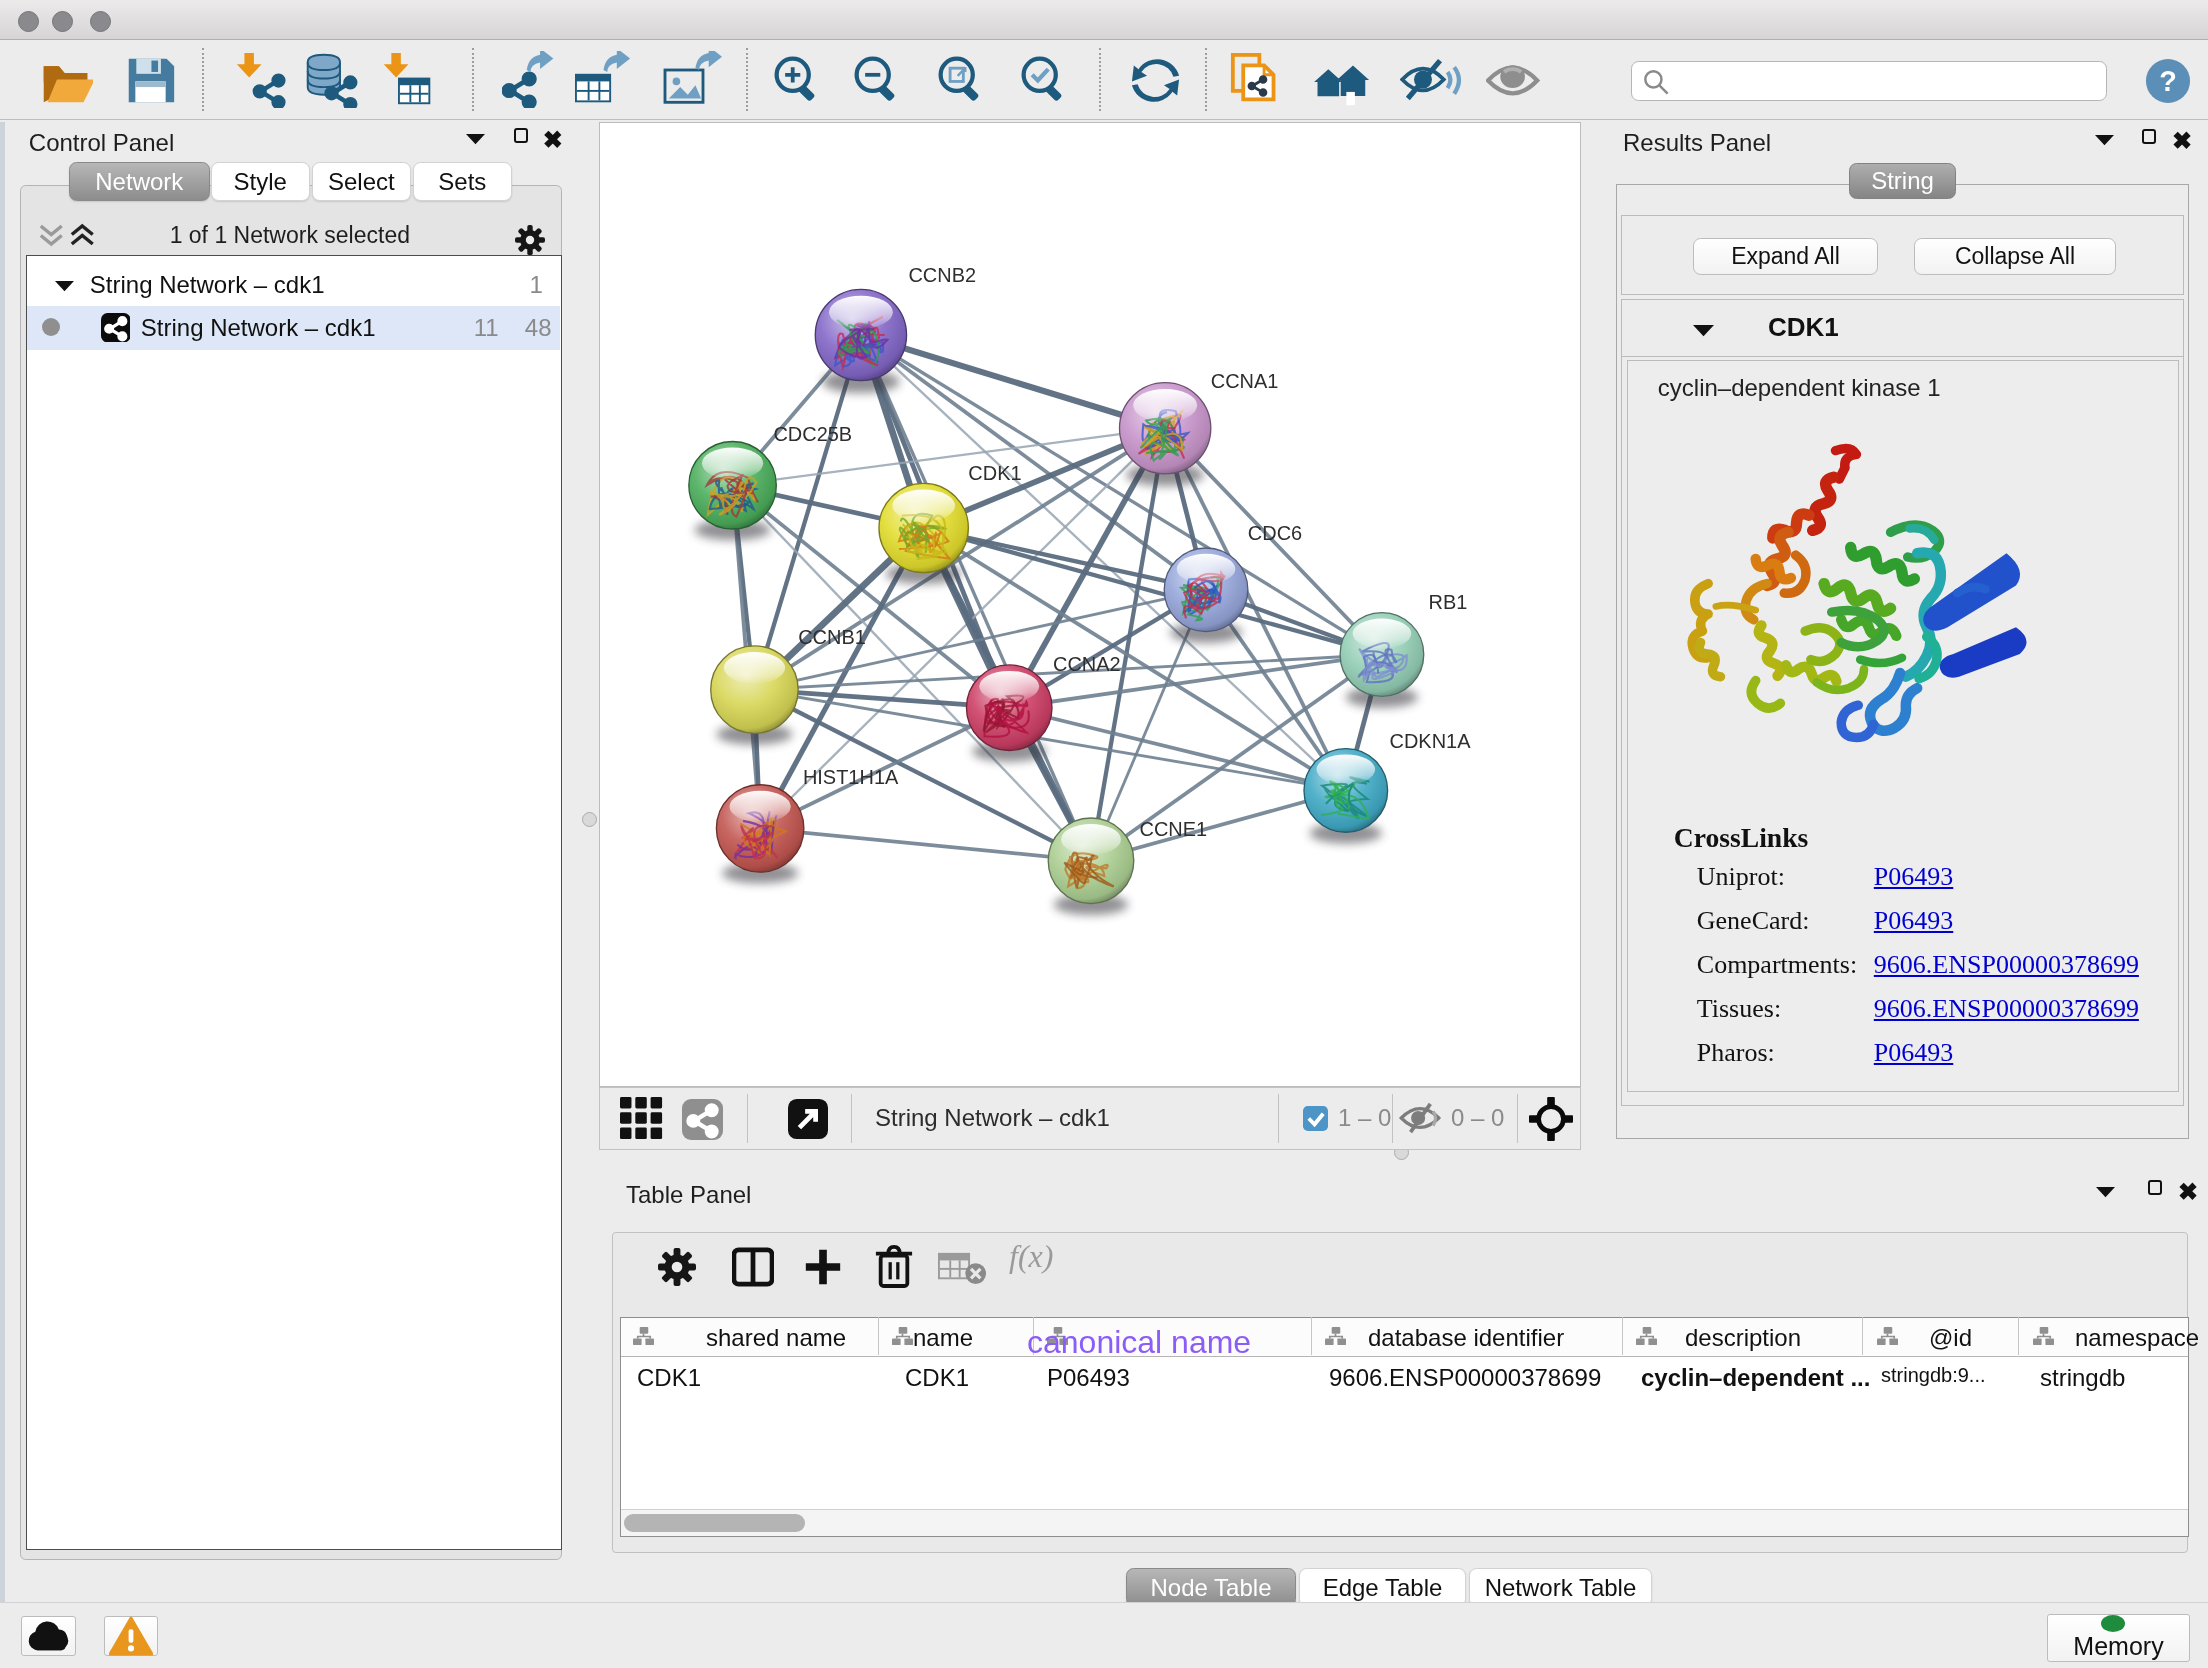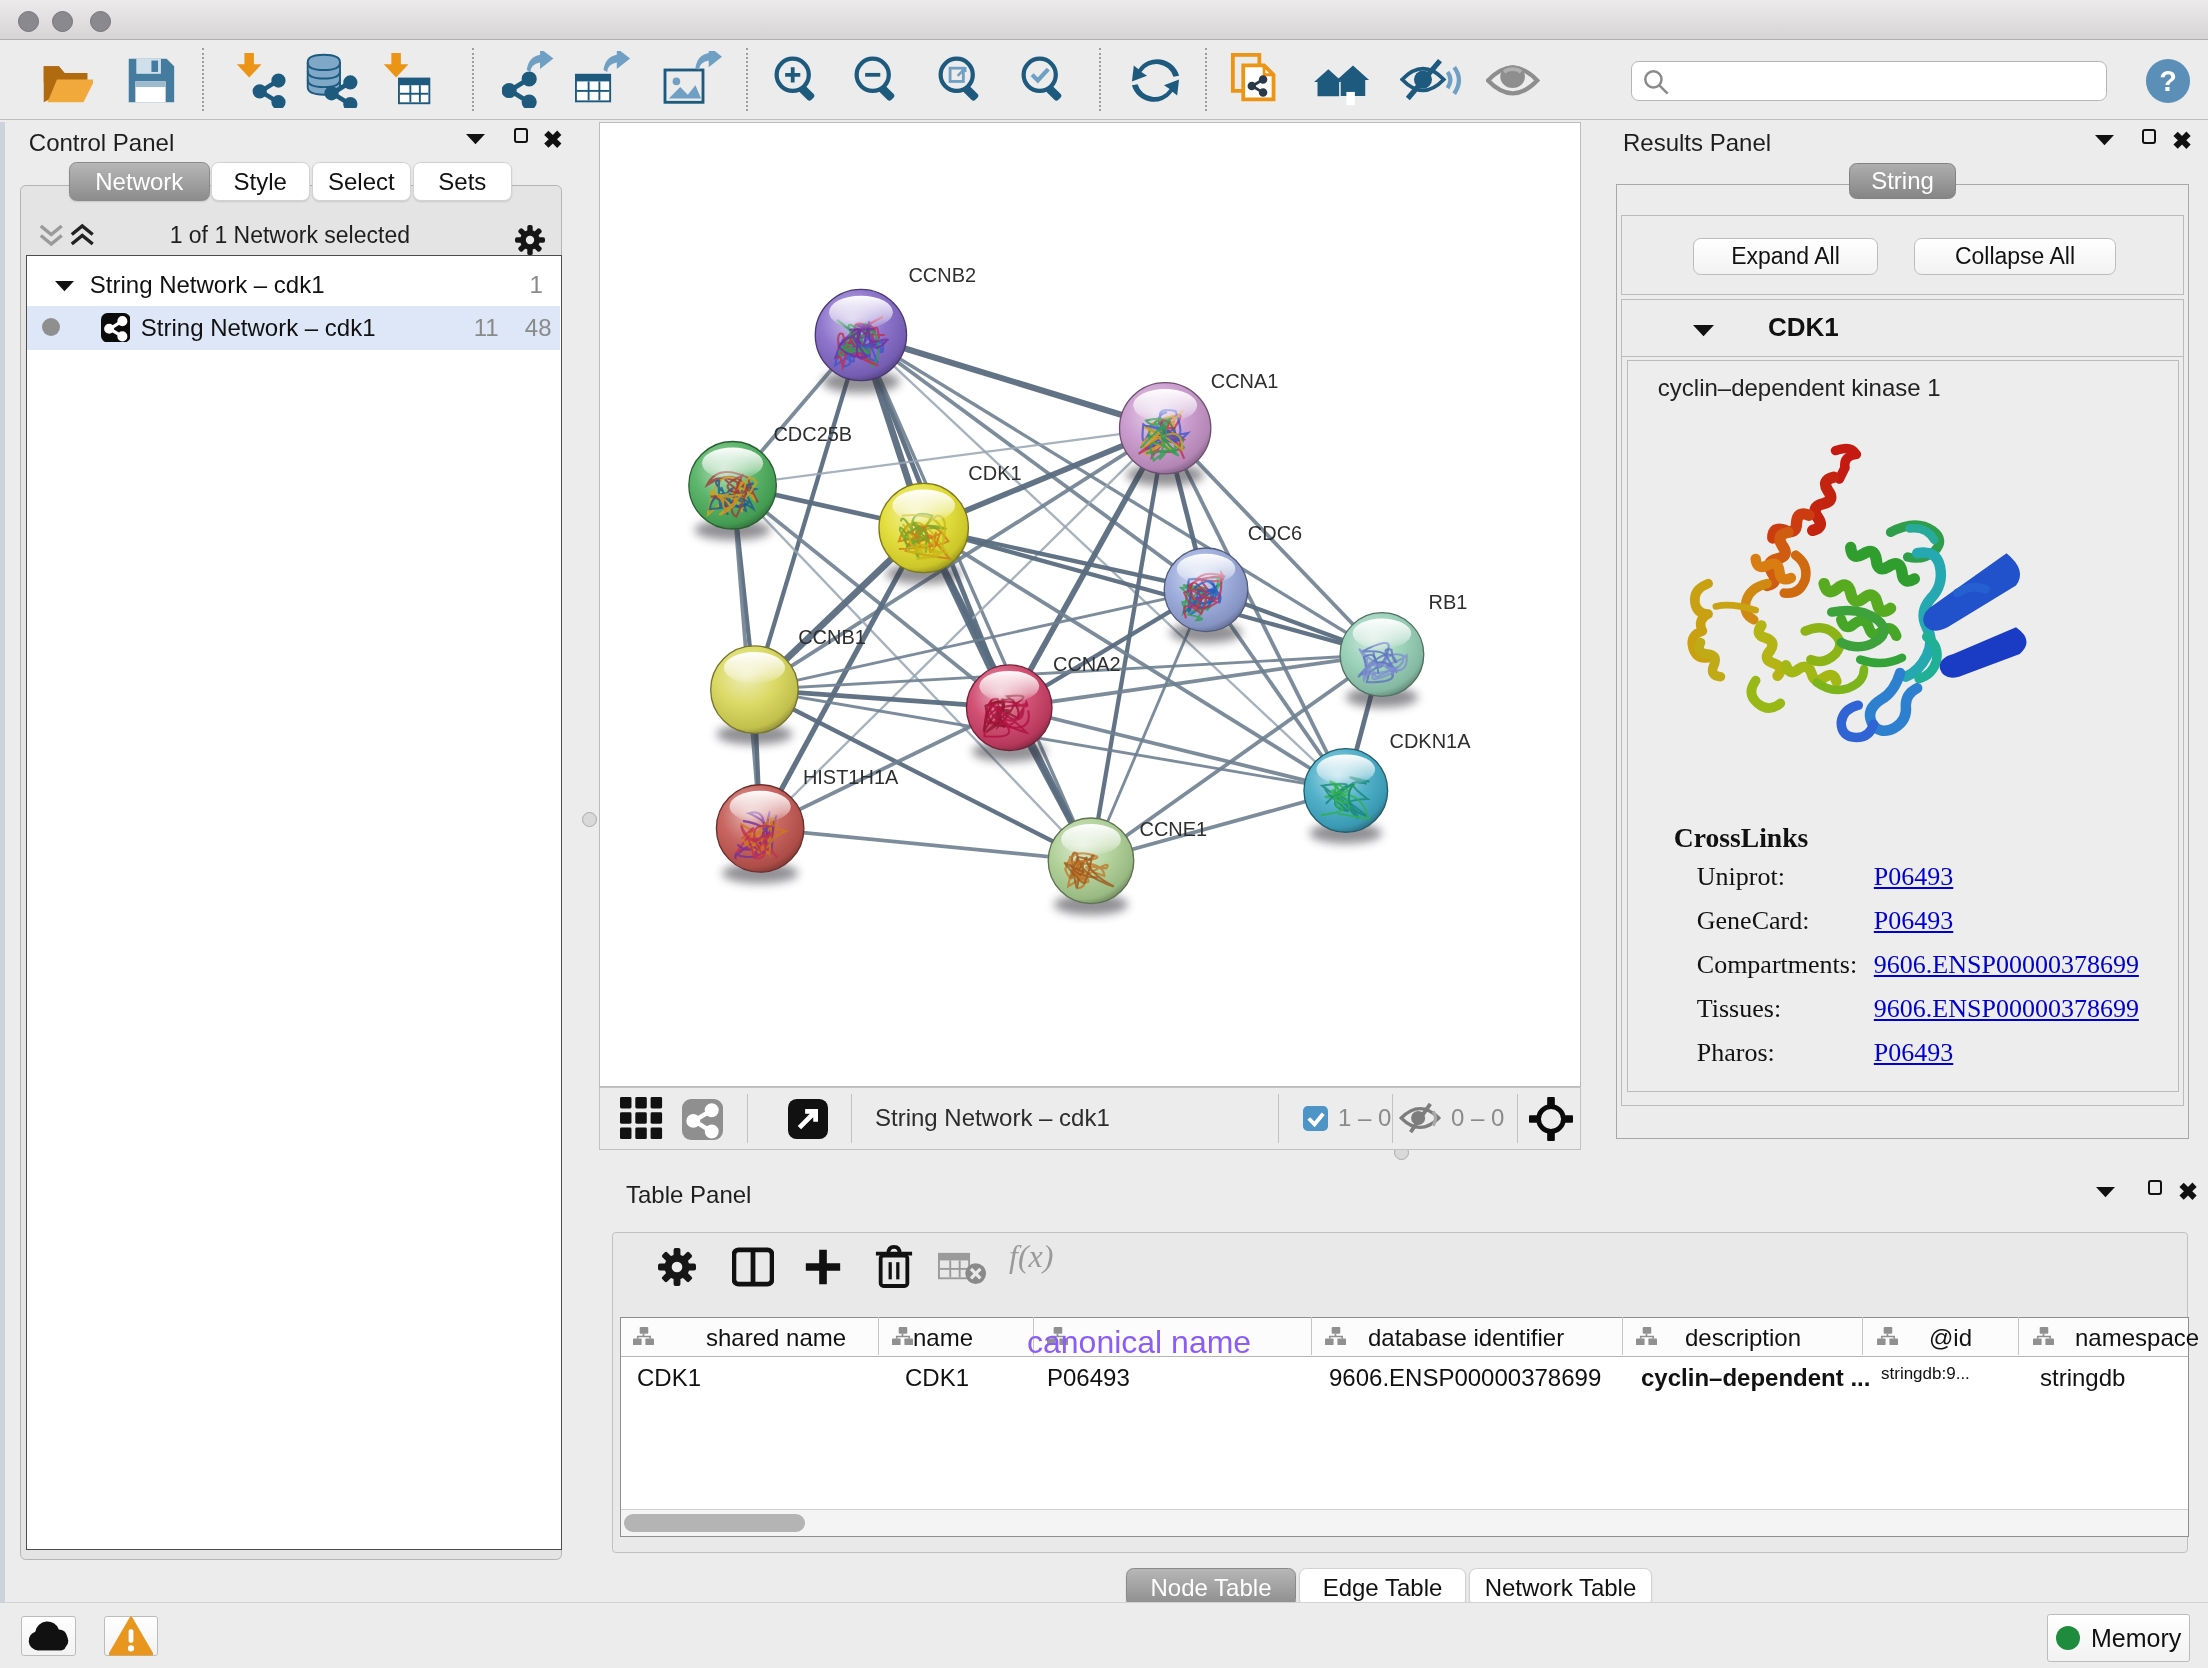--- a/index.html
+++ b/index.html
@@ -818,21 +818,21 @@
         </g>
         <path d="M12 8 v3 M6 13 v-2 h13 v2" stroke="#909090" stroke-width="1.8" fill="none"></path>
       </svg>
     </div>
     <div class="abs" style="left:2075px;top:1324px;font-size:24px;color:#111;">namespace</div>
     <div class="abs" style="left:637px;top:1364px;font-size:24px;color:#111;">CDK1</div>
     <div class="abs" style="left:905px;top:1364px;font-size:24px;color:#111;">CDK1</div>
     <div class="abs" style="left:1047px;top:1364px;font-size:24px;color:#111;">P06493</div>
     <div class="abs" style="left:1329px;top:1364px;font-size:24px;color:#111;">9606.ENSP00000378699</div>
     <div class="abs" style="left:1641px;top:1364px;font-size:24px;color:#111;font-weight:bold;">cyclin–dependent ...</div>
-    <div class="abs" style="left:1881px;top:1364px;font-size:17px;color:#111;">stringdb:9...</div>
+    <div class="abs" style="left:1881px;top:1364px;font-size:20px;color:#111;">stringdb:9...</div>
     <div class="abs" style="left:2040px;top:1364px;font-size:24px;color:#111;">stringdb</div>
 </div>
 
 <div class="tab sel" style="left:1126px;top:1568px;width:170px;">Node Table</div>
 <div class="tab" style="left:1299px;top:1568px;width:167px;">Edge Table</div>
 <div class="tab" style="left:1469px;top:1568px;width:183px;">Network Table</div>
 
 <div class="abs" style="left:0;top:1602px;width:2208px;height:67px;background:#ececec;border-top:1.9px solid #d2d2d2;">
   <div class="btn abs" style="left:21px;top:13.3px;width:55px;height:40px;border-radius:2.9px;">
       <svg width="49" height="36" viewBox="0 0 52 38">
@@ -841,18 +841,18 @@
         <rect x="10" y="26" width="34" height="8" rx="4" fill="#111"></rect>
       </svg>
     </div>
   <div class="btn abs" style="left:104px;top:13.3px;width:54px;height:40px;border-radius:2.9px;">
       <svg width="44" height="40" viewBox="0 0 46 42">
         <path d="M23 2 L45 40 H1 z" fill="#e8961e" stroke="#e8961e" stroke-width="3" stroke-linejoin="round"></path>
         <rect x="20.5" y="14" width="5" height="14" rx="2" fill="#fff"></rect>
         <circle cx="23" cy="34" r="3.2" fill="#fff"></circle>
       </svg>
     </div>
-  <div class="btn abs" style="left:2047px;top:11.4px;width:143px;height:48px;border-radius:2.9px;">
+  <div class="btn abs" style="left:2047px;top:11.4px;width:143px;height:48px;border-radius:2.9px;flex-direction:column;">
     <div style="width:24px;height:24px;border-radius:50%;background:#1e8c3c;margin-right:11.4px;"></div>
     <span style="font-size:25px;">Memory</span>
   </div>
 </div>
 
 
 </body></html>

